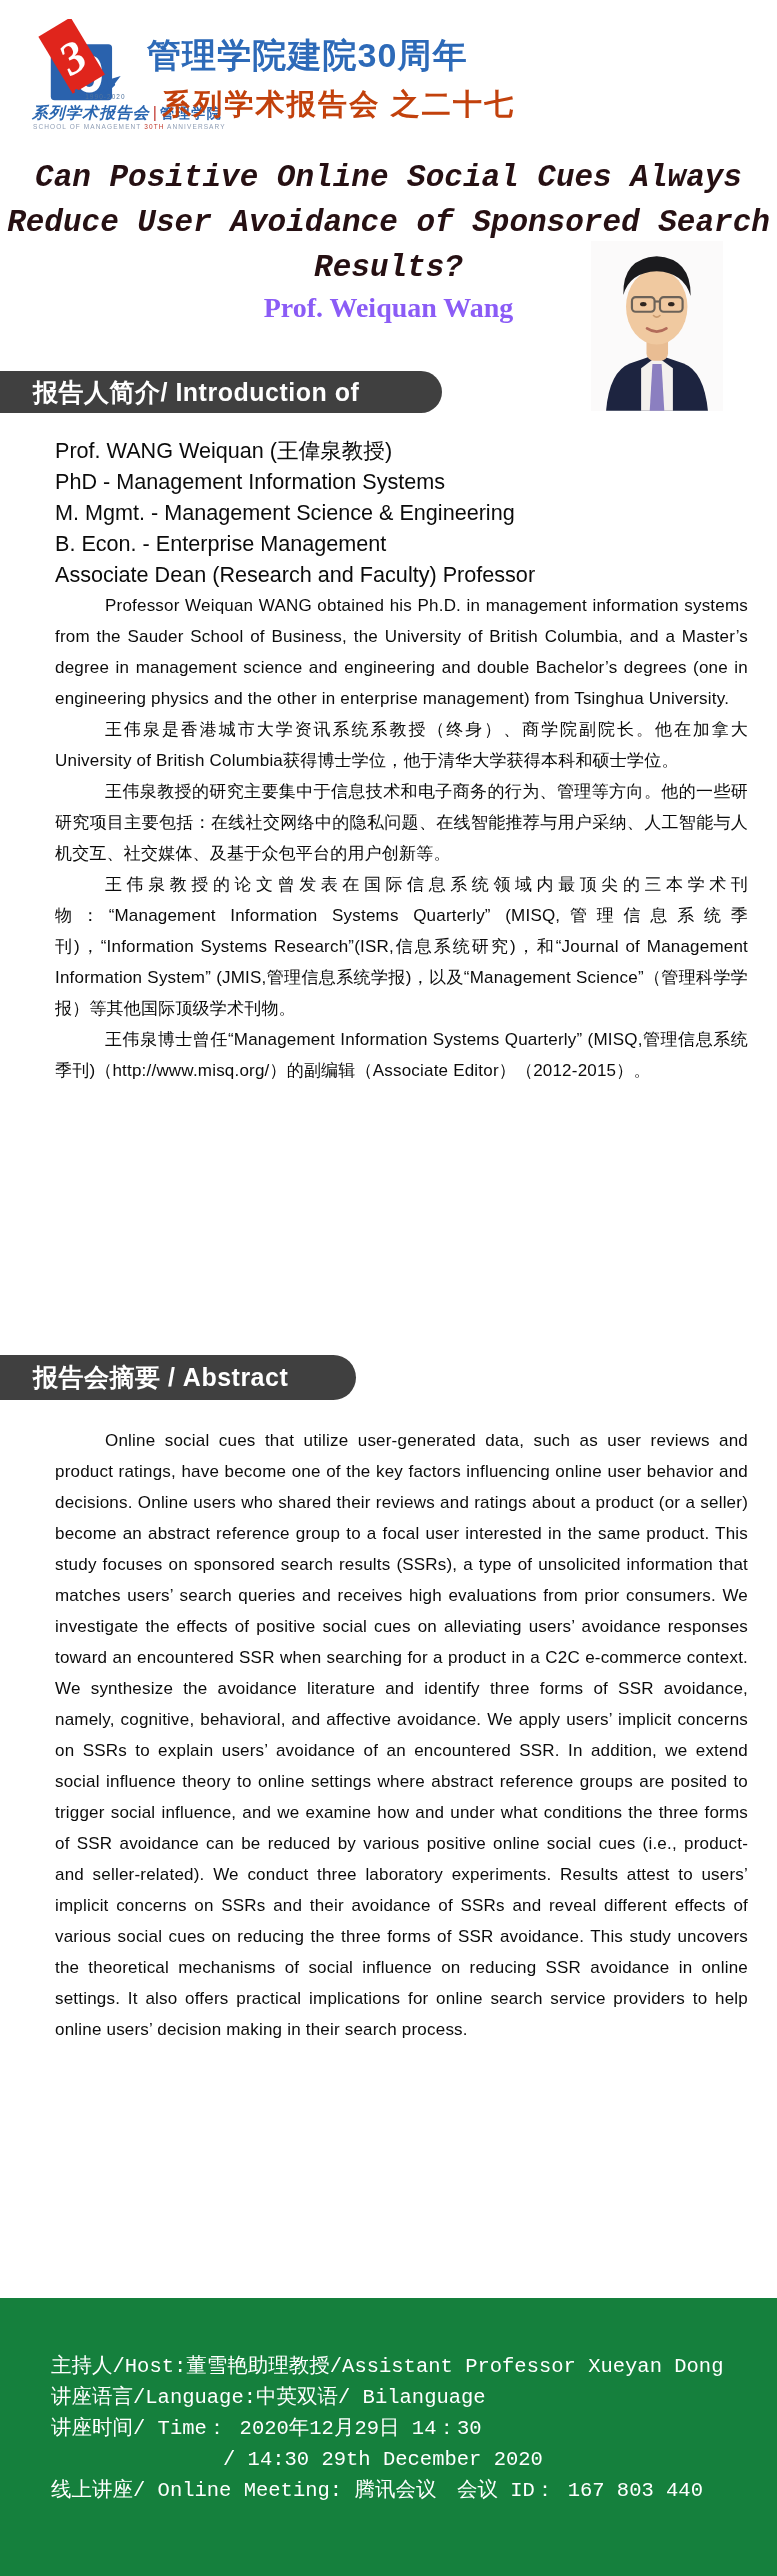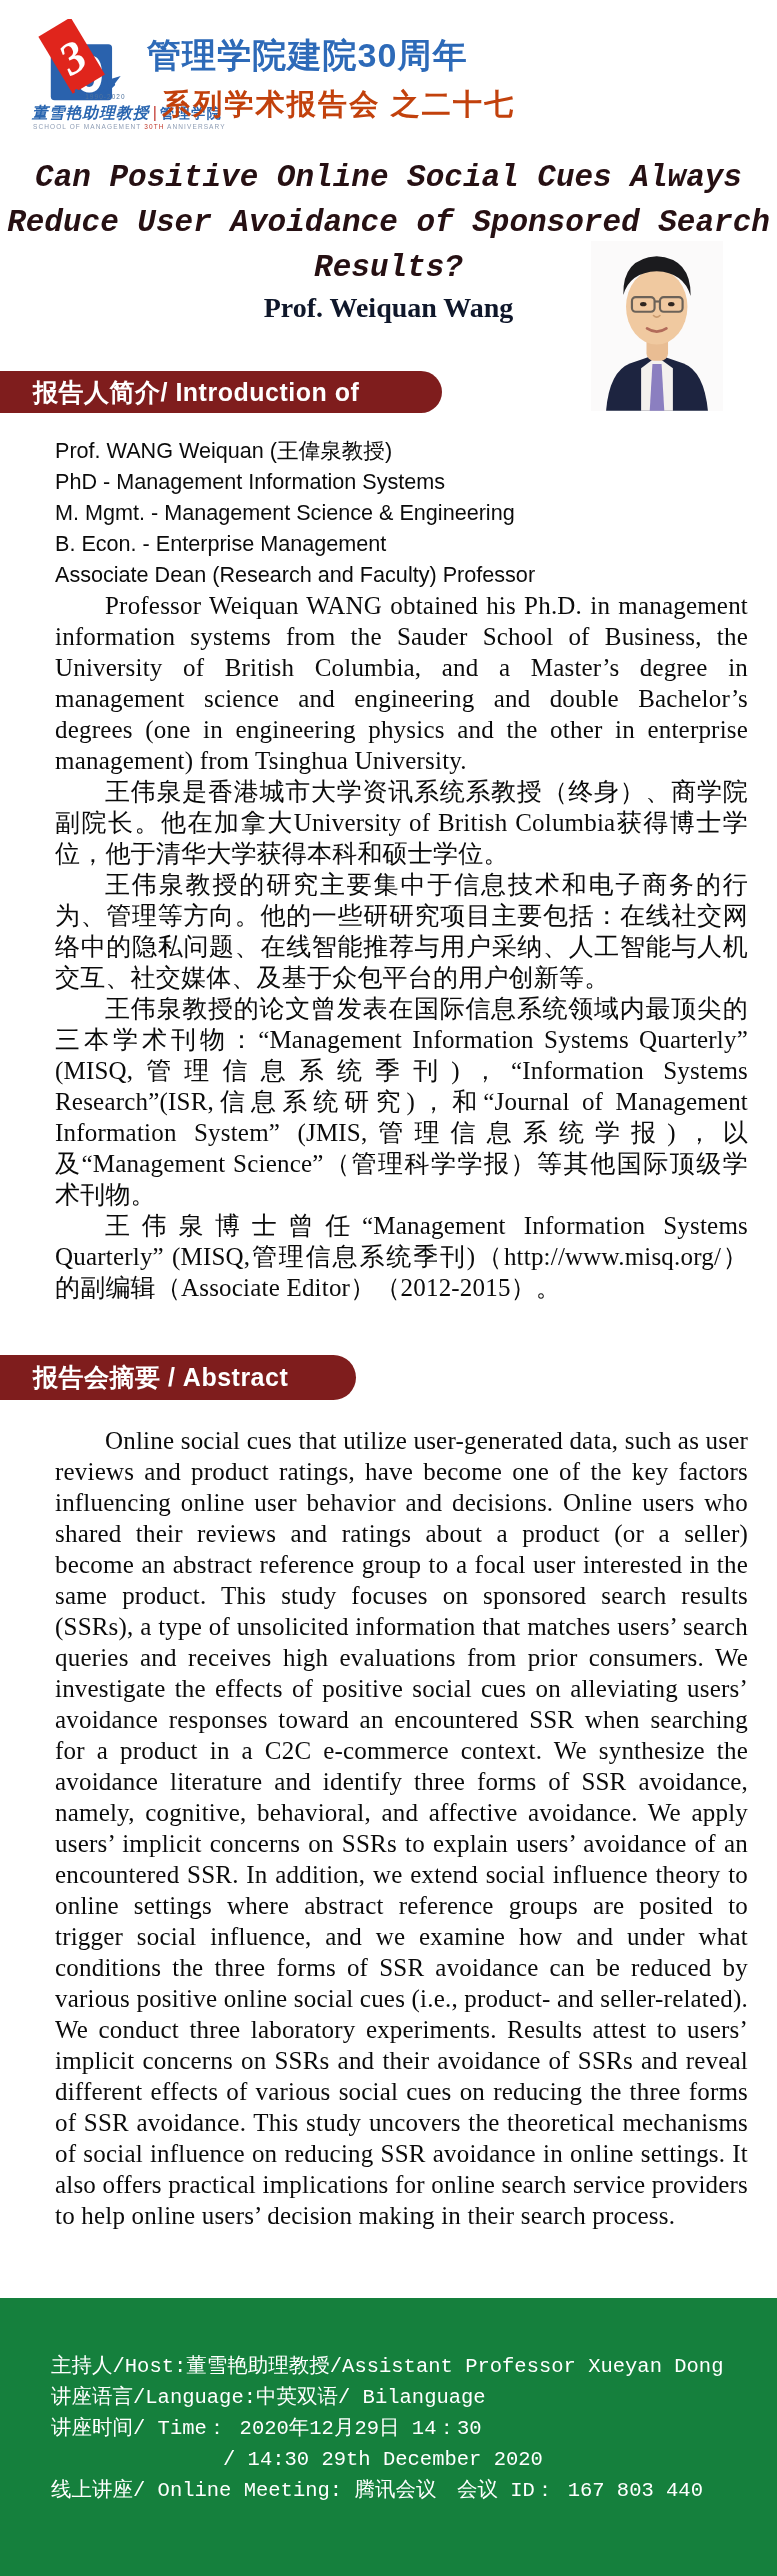--- a/index.html
+++ b/index.html
@@ -26,42 +26,42 @@
   }
 
   
   .talk-title{
     position:absolute;left:0;top:155px;width:777px;text-align:center;
     font-family:Liberation Mono, monospace;font-style:italic;font-weight:800;
     font-size:31px;line-height:45px;color:#261013;
   }
   .speaker-name{
     position:absolute;left:0;top:292px;width:777px;text-align:center;
-    font-family:"Liberation Serif",serif;font-weight:700;font-size:28px;color:#0f172a;
+    font-family:"Liberation Serif",serif;font-weight:700;font-size:28px;color:#8b5cf6;
   }
 
   
   .photo{position:absolute;left:591px;top:241px;width:132px;height:170px;background:#fbfafa;}
 
   
   .banner{
-    position:absolute;left:0;background:#7f1d1d;color:#ffffff;font-weight:700;
+    position:absolute;left:0;background:#404040;color:#ffffff;font-weight:700;
     font-size:25px;display:flex;align-items:center;padding-left:33px;
     border-radius:0 23px 23px 0;box-sizing:border-box;letter-spacing:0.5px;
   }
   .banner1{top:371px;width:442px;height:42px;}
   .banner2{top:1355px;width:356px;height:45px;}
 
   
   .bio-block{position:absolute;left:55px;top:435px;width:693px;}
   .abstract-block{position:absolute;left:55px;top:1425px;width:693px;}
   .cred-line{font-size:21.6px;line-height:31px;color:#0b0b0b;}
   .para{
-    font-size:25px;line-height:31px;color:#0b0b0b;text-align:justify;
-    text-indent:50px;margin:0;letter-spacing:0.2px;word-break:break-word;font-family:Liberation Serif, serif;
+    font-size:17px;line-height:31px;color:#0b0b0b;text-align:justify;
+    text-indent:50px;margin:0;letter-spacing:0.2px;word-break:break-word;
   }
 
   
   .footer{
     position:absolute;left:0;top:2298px;width:777px;height:278px;background:#15803d;
     box-sizing:border-box;padding:53px 21.6px 0 51px;
   }
   .footer-line{
     font-family:"Liberation Mono","DejaVu Sans Mono",monospace;
     font-size:20.5px;line-height:31px;color:#ffffff;white-space:nowrap;
@@ -79,21 +79,21 @@
     <g transform="rotate(-31 76 72)">
       <rect x="42" y="6" width="70" height="124" fill="#e0251c"></rect>
       <text x="77" y="100" font-size="84" font-weight="bold" font-style="italic" fill="#ffffff" text-anchor="middle" font-family="Liberation Serif, serif">3</text>
     </g>
     <path d="M84 134 Q 120 156 152 122" fill="none" stroke="#2a62ad" stroke-width="7" stroke-linecap="round"></path>
     <path d="M146 132 L166 106 L140 114 Z" fill="#2a62ad"></path>
     <text x="100" y="148" font-size="12" fill="#50749f" letter-spacing="2" font-family="Liberation Sans, sans-serif">1990-2020</text>
   </svg>
 
   <div class="school-line">
-    <span class="school-cn">董雪艳助理教授</span><span class="school-sep">|</span><span class="school-dept">管理学院</span>
+    <span class="school-cn">系列学术报告会</span><span class="school-sep">|</span><span class="school-dept">管理学院</span>
   </div>
   <div class="caps-line">
     <span>SCHOOL OF MANAGEMENT</span>
     <span class="anniv-num">30TH</span>
     <span>ANNIVERSARY</span>
   </div>
 
   <div class="main-title-cn">管理学院建院30周年</div>
   <div class="series-line">系列学术报告会 之二十七</div>
 </div>

